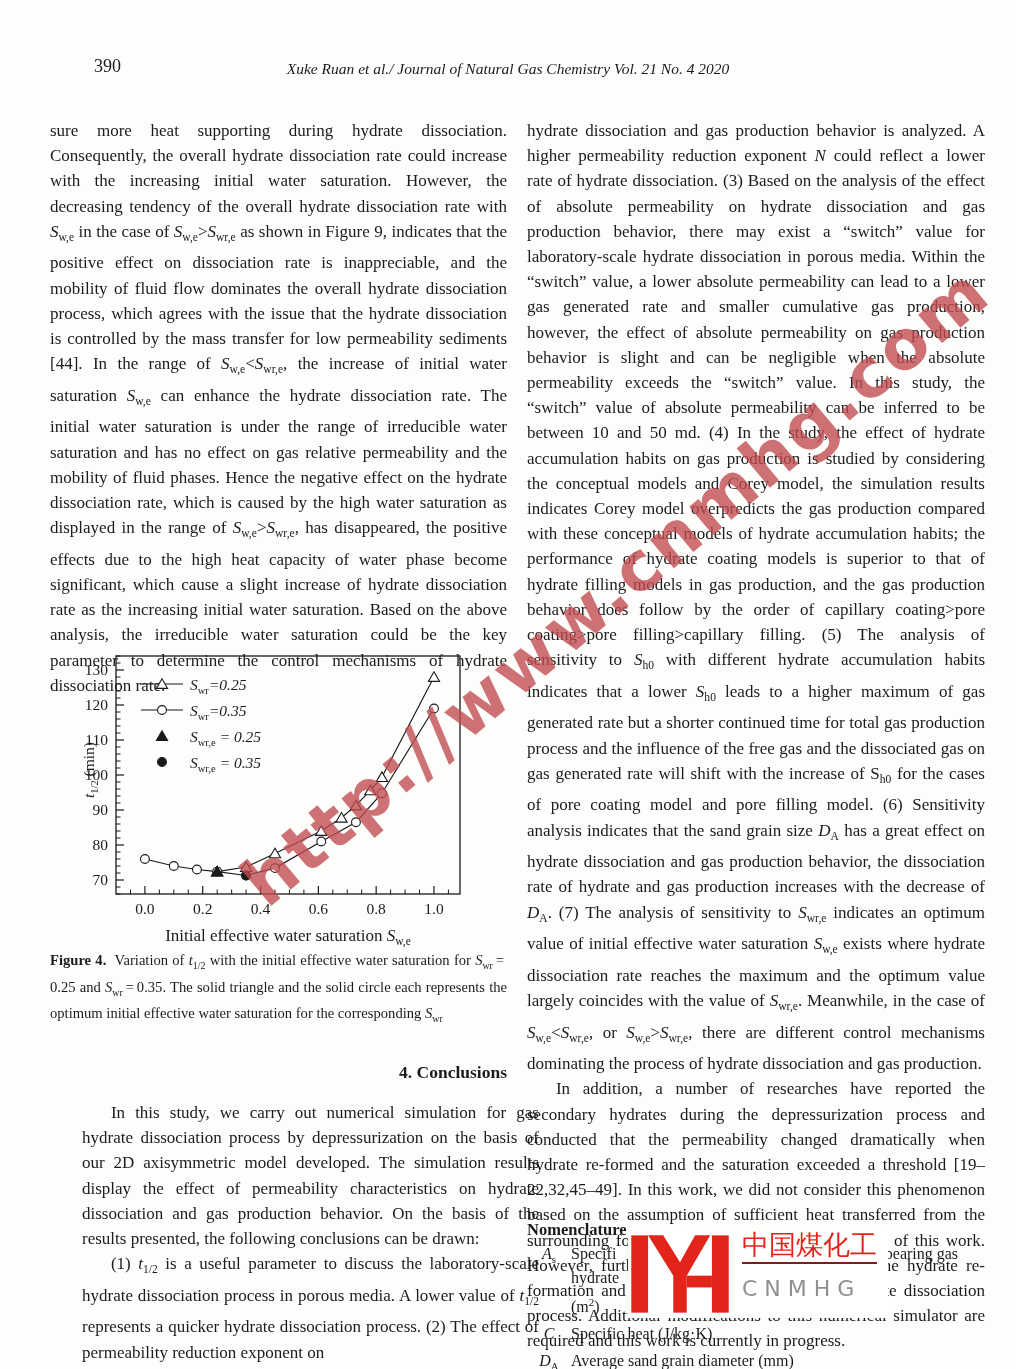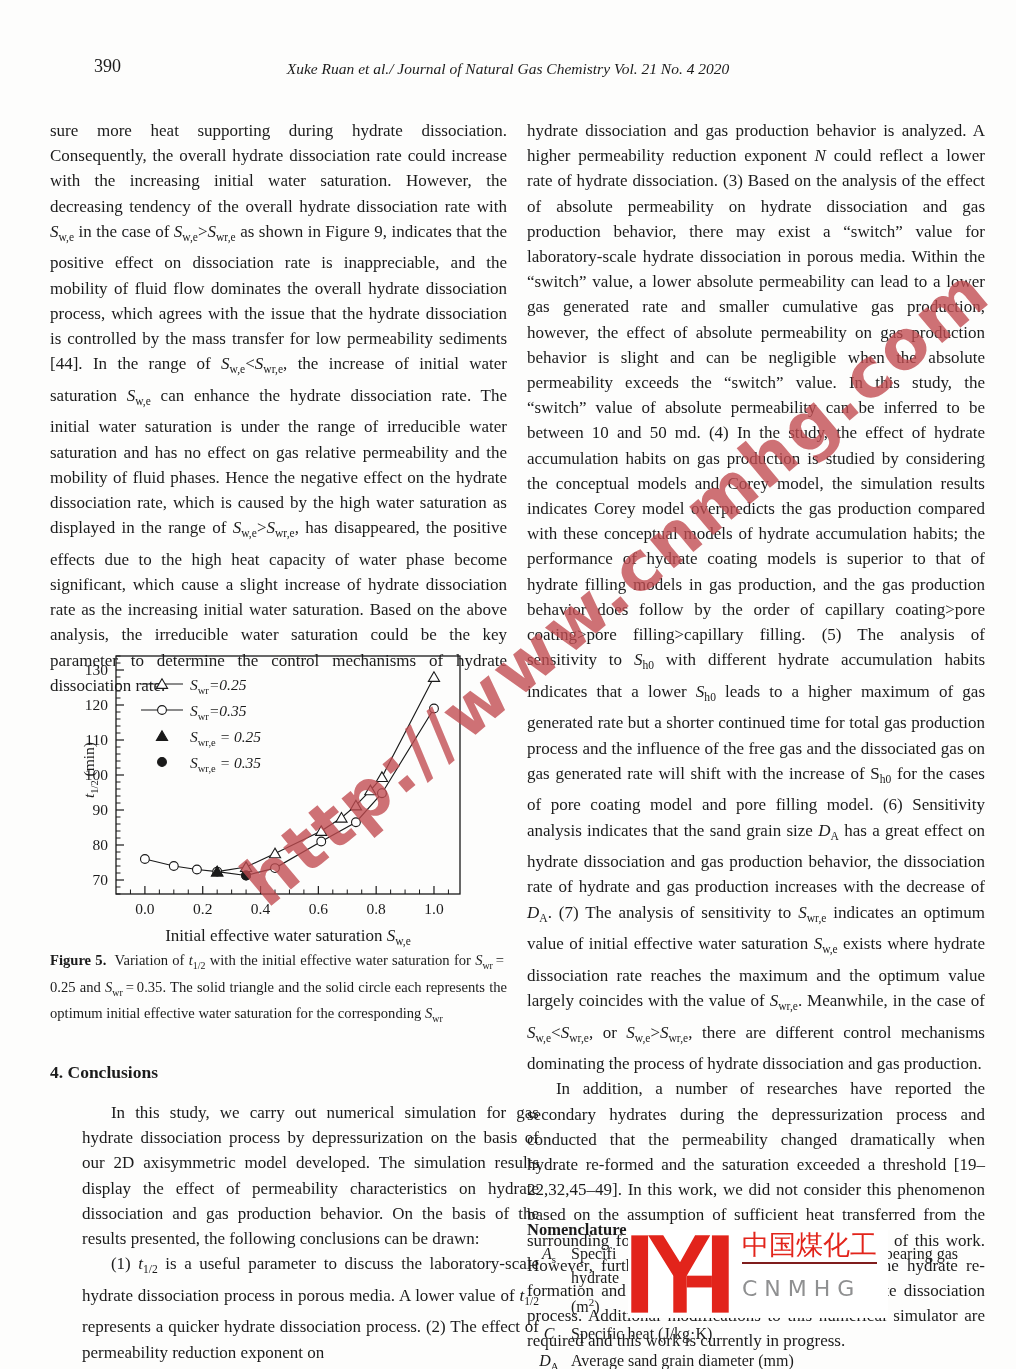--- a/index.html
+++ b/index.html
@@ -14,21 +14,21 @@
   .col p{margin:0;}
   .col p.indent{text-indent:1.7em;}
   sub{font-size:68%;font-style:normal;}
   sup{font-size:68%;}
   .left-col{left:50px;top:118px;width:457px;}
   .right-col{left:527px;top:118px;width:458px;}
   .figure-wrap{position:absolute;left:78px;top:648px;width:424px;height:300px;}
   .fig-caption{position:absolute;left:50px;top:950px;width:457px;
     font-size:14.6px;line-height:20.6px;text-align:justify;}
   .sec-heading{position:absolute;left:50px;top:1062px;width:457px;
-    font-weight:bold;font-size:17.5px;}
+    font-weight:bold;font-size:17.5px;text-align:right;}
   .concl{top:1100px;margin-left:32px;}
   .ylabel{position:absolute;left:-58px;top:112px;width:140px;text-align:center;
     transform:rotate(-90deg);font-size:15.5px;}
   .xlabel{position:absolute;left:38px;top:278px;width:344px;text-align:center;font-size:17px;}
   .chart-legend{position:absolute;left:62px;top:22px;font-size:15.5px;}
   .legend-row{display:flex;align-items:flex-end;height:26px;}
   .legend-row .sample{width:50px;display:inline-block;}
   .legend-row .lab{font-style:italic;}
   .legend-row .lab sub{font-style:normal;}
   .nomen{position:absolute;left:527px;top:1218px;width:458px;font-size:16px;line-height:24px;}
@@ -187,21 +187,21 @@
       </div>
       <div class="legend-row">
         <span class="sample"><svg width="46" height="16">
             <circle cx="22" cy="8" r="4.4" fill="#1a1a1a" stroke="#1a1a1a" stroke-width="1.1"></circle>
           </svg></span>
         <span class="lab"><i>S</i><sub>wr,e</sub> = 0.35</span>
       </div>
     </div>
 </div>
 
-<div class="fig-caption"><b>Figure 5.</b>&nbsp; Variation of <i>t</i><sub>1/2</sub> with the initial effective water saturation for <i>S</i><sub>wr</sub> = 0.25 and <i>S</i><sub>wr</sub> = 0.35.  The solid triangle and the solid circle each represents the optimum initial effective water saturation for the corresponding <i>S</i><sub>wr</sub></div>
+<div class="fig-caption"><b>Figure 4.</b>&nbsp; Variation of <i>t</i><sub>1/2</sub> with the initial effective water saturation for <i>S</i><sub>wr</sub> = 0.25 and <i>S</i><sub>wr</sub> = 0.35.  The solid triangle and the solid circle each represents the optimum initial effective water saturation for the corresponding <i>S</i><sub>wr</sub></div>
 
 <div class="sec-heading">4. Conclusions</div>
 
 <div class="col left-col concl">
   <p class="indent">In this study, we carry out numerical simulation for gas hydrate dissociation process by depressurization on the basis of our 2D axisymmetric model developed. The simulation results display the effect of permeability characteristics on hydrate dissociation and gas production behavior.  On the basis of the results presented, the following conclusions can be drawn:</p>
   <p class="indent">(1) <i>t</i><sub>1/2</sub> is a useful parameter to discuss the laboratory-scale hydrate dissociation process in porous media.  A lower value of <i>t</i><sub>1/2</sub> represents a quicker hydrate dissociation process.  (2) The effect of permeability reduction exponent on</p>
 </div>
 
 <div class="col right-col">
   <p>hydrate dissociation and gas production behavior is analyzed. A higher permeability reduction exponent <i>N</i> could reflect a lower rate of hydrate dissociation. (3) Based on the analysis of the effect of absolute permeability on hydrate dissociation and gas production behavior, there may exist a “switch” value for laboratory-scale hydrate dissociation in porous media. Within the “switch” value, a lower absolute permeability can lead to a lower gas generated rate and smaller cumulative gas production, however, the effect of absolute permeability on gas production behavior is slight and can be negligible when the absolute permeability exceeds the “switch” value. In this study, the “switch” value of absolute permeability can be inferred to be between 10 and 50 md. (4) In the study, the effect of hydrate accumulation habits on gas production is studied by considering the conceptual models and Corey model, the simulation results indicates Corey model overpredicts the gas production compared with these conceptual models of hydrate accumulation habits; the performance of hydrate coating models is superior to that of hydrate filling models in gas production, and the gas production behavior does follow by the order of capillary coating&gt;pore coating&gt;pore filling&gt;capillary filling. (5) The analysis of sensitivity to <i>S</i><sub>h0</sub> with different hydrate accumulation habits indicates that a lower <i>S</i><sub>h0</sub> leads to a higher maximum of gas generated rate but a shorter continued time for total gas production process and the influence of the free gas and the dissociated gas on gas generated rate will shift with the increase of S<sub>h0</sub> for the cases of pore coating model and pore filling model. (6) Sensitivity analysis indicates that the sand grain size <i>D</i><sub>A</sub> has a great effect on hydrate dissociation and gas production behavior, the dissociation rate of hydrate and gas production increases with the decrease of <i>D</i><sub>A</sub>. (7) The analysis of sensitivity to <i>S</i><sub>wr,e</sub> indicates an optimum value of initial effective water saturation <i>S</i><sub>w,e</sub> exists where hydrate dissociation rate reaches the maximum and the optimum value largely coincides with the value of <i>S</i><sub>wr,e</sub>.  Meanwhile, in the case of <i>S</i><sub>w,e</sub>&lt;<i>S</i><sub>wr,e</sub>, or <i>S</i><sub>w,e</sub>&gt;<i>S</i><sub>wr,e</sub>, there are different control mechanisms dominating the process of hydrate dissociation and gas production.</p>

